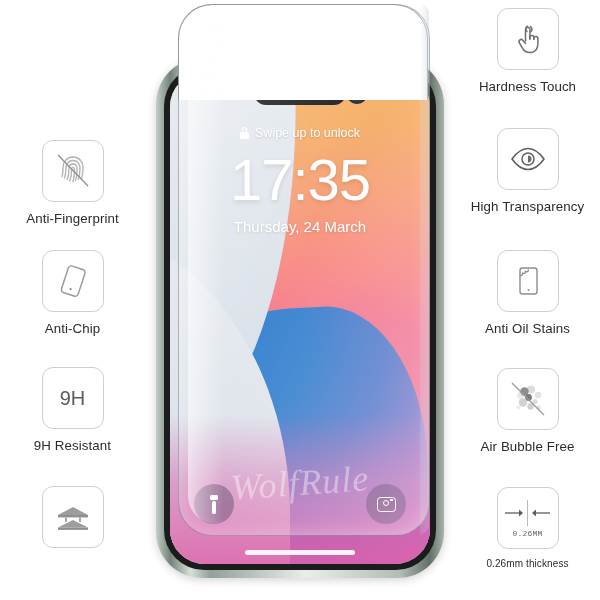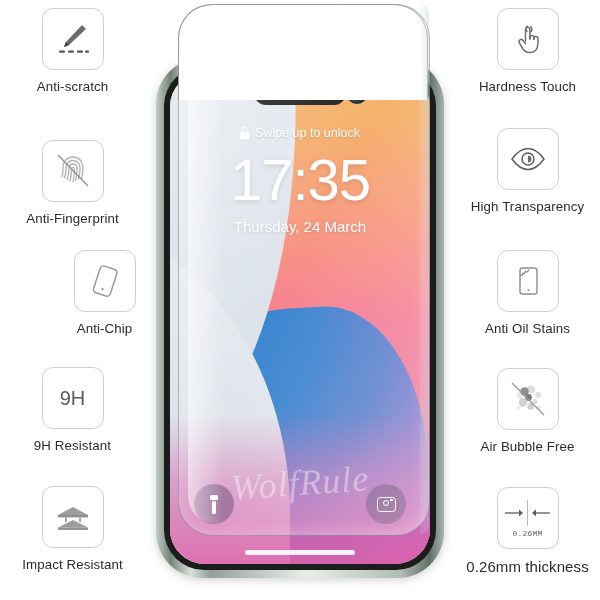--- a/index.html
+++ b/index.html
@@ -31,21 +31,21 @@
     box-sizing:border-box;
   }
   .feat-label{
     margin-top:9px;
     font-size:13.3px;
     color:#2b2b2b;
     letter-spacing:.1px;
     white-space:nowrap;
     text-align:center;
   }
-  .feat-label.sm{font-size:15px;}
+  .feat-label.sm{font-size:10px;}
 
   
   .nineh{
     font-size:20px;color:#5c5c5c;font-weight:400;line-height:1;
     font-family:"Liberation Sans", sans-serif;
   }
   
   .thk{display:flex;flex-direction:column;align-items:center;justify-content:center;height:100%;width:100%;}
   .thk-row{display:flex;align-items:center;justify-content:center;height:30px;}
   .thk-line{width:1px;height:26px;background:#b9b9b9;margin:0 3px;}
@@ -241,56 +241,41 @@
     letter-spacing:1px;white-space:nowrap;pointer-events:none;
   }
 </style>
 </head>
 <body>
 
 <div id="stage">
 
   <div class="col left">
 
-    <div class="feature" style="top:8px;">
-      <div class="icon-box">
-        <svg width="42" height="42" viewBox="0 0 42 42">
-          <path d="M30 7 L34 11 L17 27 L12 29 L14 24 Z" fill="#6b6b6b"></path>
-          <path d="M12 29 L14 24 L17 27 Z" fill="#3d3d3d"></path>
-          <g fill="#555">
-            <rect x="7" y="32.5" width="6" height="2.3" rx="1"></rect>
-            <rect x="16" y="32.5" width="6" height="2.3" rx="1"></rect>
-            <rect x="25" y="32.5" width="6" height="2.3" rx="1"></rect>
-            <rect x="33" y="32.5" width="4" height="2.3" rx="1"></rect>
-          </g>
-        </svg>
-      </div>
-      <div class="feat-label">Anti-scratch</div>
-    </div>
 
     <div class="feature" style="top:140px;">
       <div class="icon-box">
         <svg width="42" height="42" viewBox="0 0 42 42">
           <g fill="none" stroke="#b5b5b5" stroke-width="1.4" stroke-linecap="round">
             <path d="M21 7c-6 0-10 4.6-10 10.5 0 3 0 6-1 9"></path>
             <path d="M21 10.5c-4.3 0-7 3.4-7 7.2 0 3.5-.3 7-1.6 10.4"></path>
             <path d="M21 14c-2.6 0-4 2-4 4.3 0 4-.4 7.8-1.8 11.2"></path>
             <path d="M21 17.4c-1 0-1.4.8-1.4 1.7 0 4.3-.5 8.4-1.8 11.9"></path>
             <path d="M21 7c6 0 10 4.6 10 10.5 0 3.6-.3 7.6-1.6 11"></path>
             <path d="M21 10.5c4.3 0 7 3.4 7 7.2 0 4-.3 8-1.6 11.6"></path>
             <path d="M21 14c2.6 0 4 2 4 4.3 0 4.4-.3 8.6-1.5 12.2"></path>
             <path d="M21 17.4c1 0 1.4.8 1.4 1.7 0 4.8-.3 9-1.4 12.6"></path>
           </g>
           <line x1="6" y1="5" x2="36" y2="36" stroke="#8f8f8f" stroke-width="1.3"></line>
         </svg>
       </div>
       <div class="feat-label">Anti-Fingerprint</div>
     </div>
 
-    <div class="feature" style="top:250px;padding-left:32px;">
+    <div class="feature" style="top:250px;">
       <div class="icon-box">
         <svg width="42" height="42" viewBox="0 0 42 42">
           <g transform="rotate(18 21 21)">
             <rect x="12.5" y="7" width="17.5" height="28" rx="3.4" fill="#fff" stroke="#9a9a9a" stroke-width="1.5"></rect>
             <circle cx="21.2" cy="29.5" r="1.1" fill="#8a8a8a"></circle>
           </g>
         </svg>
       </div>
       <div class="feat-label">Anti-Chip</div>
     </div>
@@ -308,21 +293,20 @@
           <path d="M21 11 L36 19 L6 19 Z" fill="#9d9d9d"></path>
           <rect x="6" y="19" width="30" height="2.4" fill="#8f8f8f"></rect>
           <path d="M21 24 L36 31.5 L6 31.5 Z" fill="#9d9d9d"></path>
           <rect x="6" y="31.5" width="30" height="2.4" fill="#8f8f8f"></rect>
           <g stroke="#8f8f8f" stroke-width="1.6">
             <line x1="14" y1="21.5" x2="14" y2="26"></line>
             <line x1="28" y1="21.5" x2="28" y2="26"></line>
           </g>
         </svg>
       </div>
-      <div class="feat-label">Impact Resistant</div>
     </div>
   </div>
 
   <div class="col right">
 
     <div class="feature" style="top:8px;">
       <div class="icon-box">
         <svg width="42" height="42" viewBox="0 0 42 42">
           <g fill="none" stroke="#6e6e6e" stroke-width="1.5" stroke-linecap="round" stroke-linejoin="round">
             <path d="M18.5 23V11.5a2.2 2.2 0 1 1 4.4 0V21"></path>

